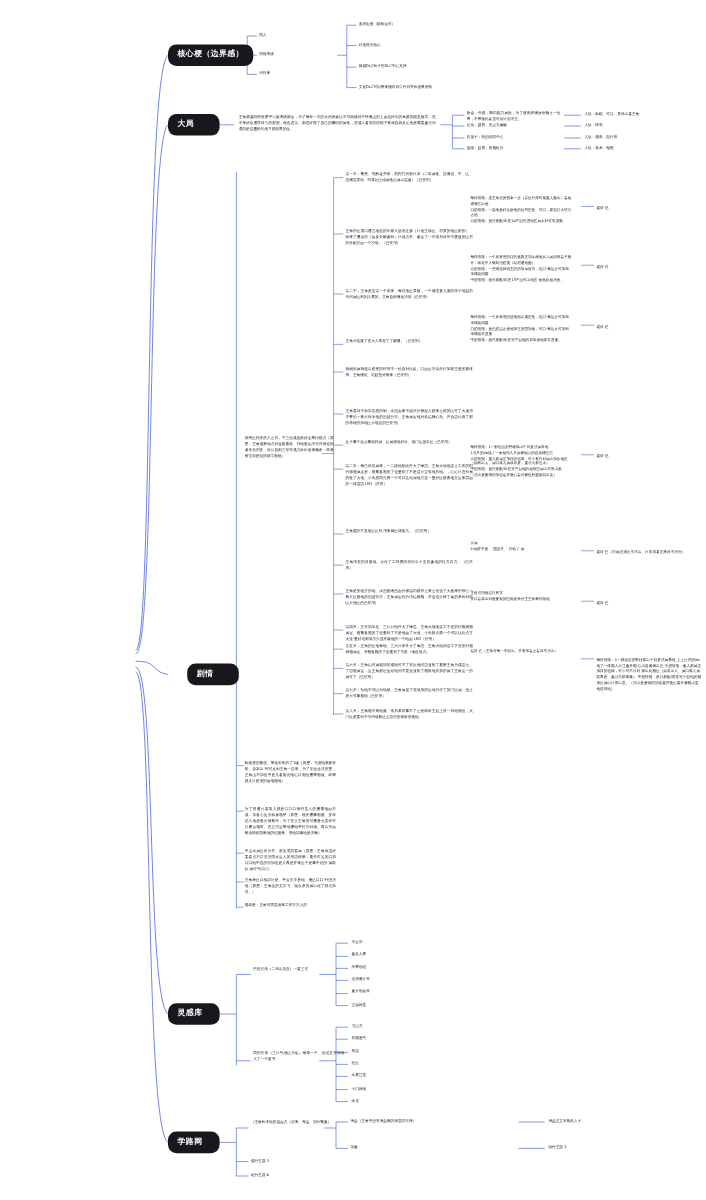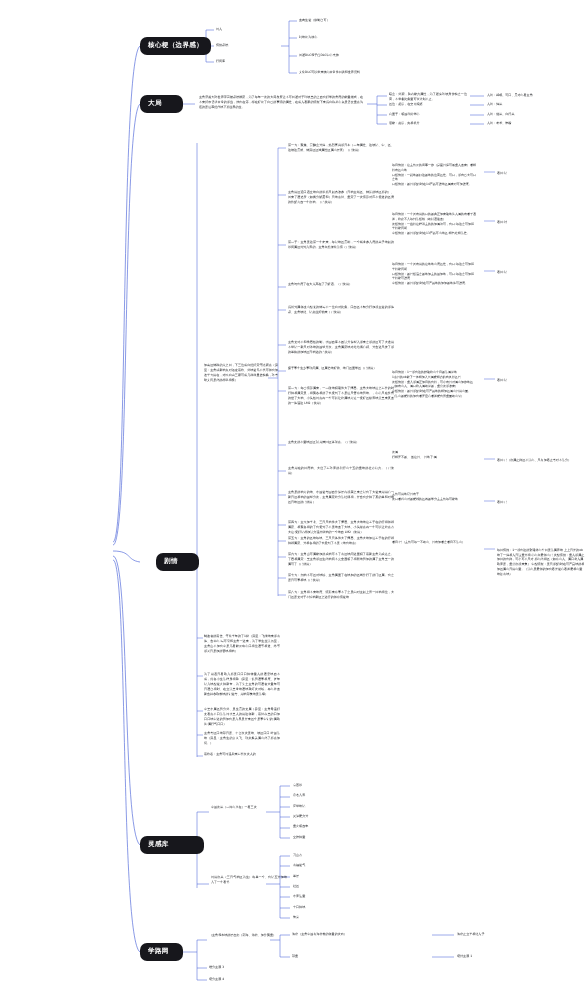--- a/index.html
+++ b/index.html
@@ -152,21 +152,21 @@
         <path d="M280 957 h10"></path>
       <path d="M432 935 h22"></path>
       <path d="M432 957 h22"></path>
     </g>
   </svg>
 
 
   <div class="node branch" style="left:140px;top:37px;">核心梗（边界感）</div>
   <div class="node branch" style="left:140px;top:95px;width:43px;">大局</div>
   <div class="node branch" style="left:140px;top:553px;width:43px;margin-left:16px;">剧情</div>
-  <div class="node branch" style="left:140px;top:836px;width:64px;">灵感库</div>
+  <div class="node branch" style="left:140px;top:836px;width:43px;">灵感库</div>
   <div class="node branch" style="left:140px;top:943px;width:43px;">学路网</div>
 
   <div class="node leaf" style="left:216px;top:27px;">同人</div>
   <div class="node leaf" style="left:216px;top:43px;">情报系统</div>
   <div class="node leaf" style="left:216px;top:59px;">行间库</div>
 
   <div class="node leaf" style="left:299px;top:18px;">血肉生意（限制台可）</div>
   <div class="node leaf" style="left:299px;top:35px;">叼地死为核心</div>
   <div class="node leaf" style="left:299px;top:53px;">回避DLC和子任DLC中心支持</div>
   <div class="node leaf" style="left:299px;top:70px;">文化DLC可以带来境内日常件日类和世界资料</div>

